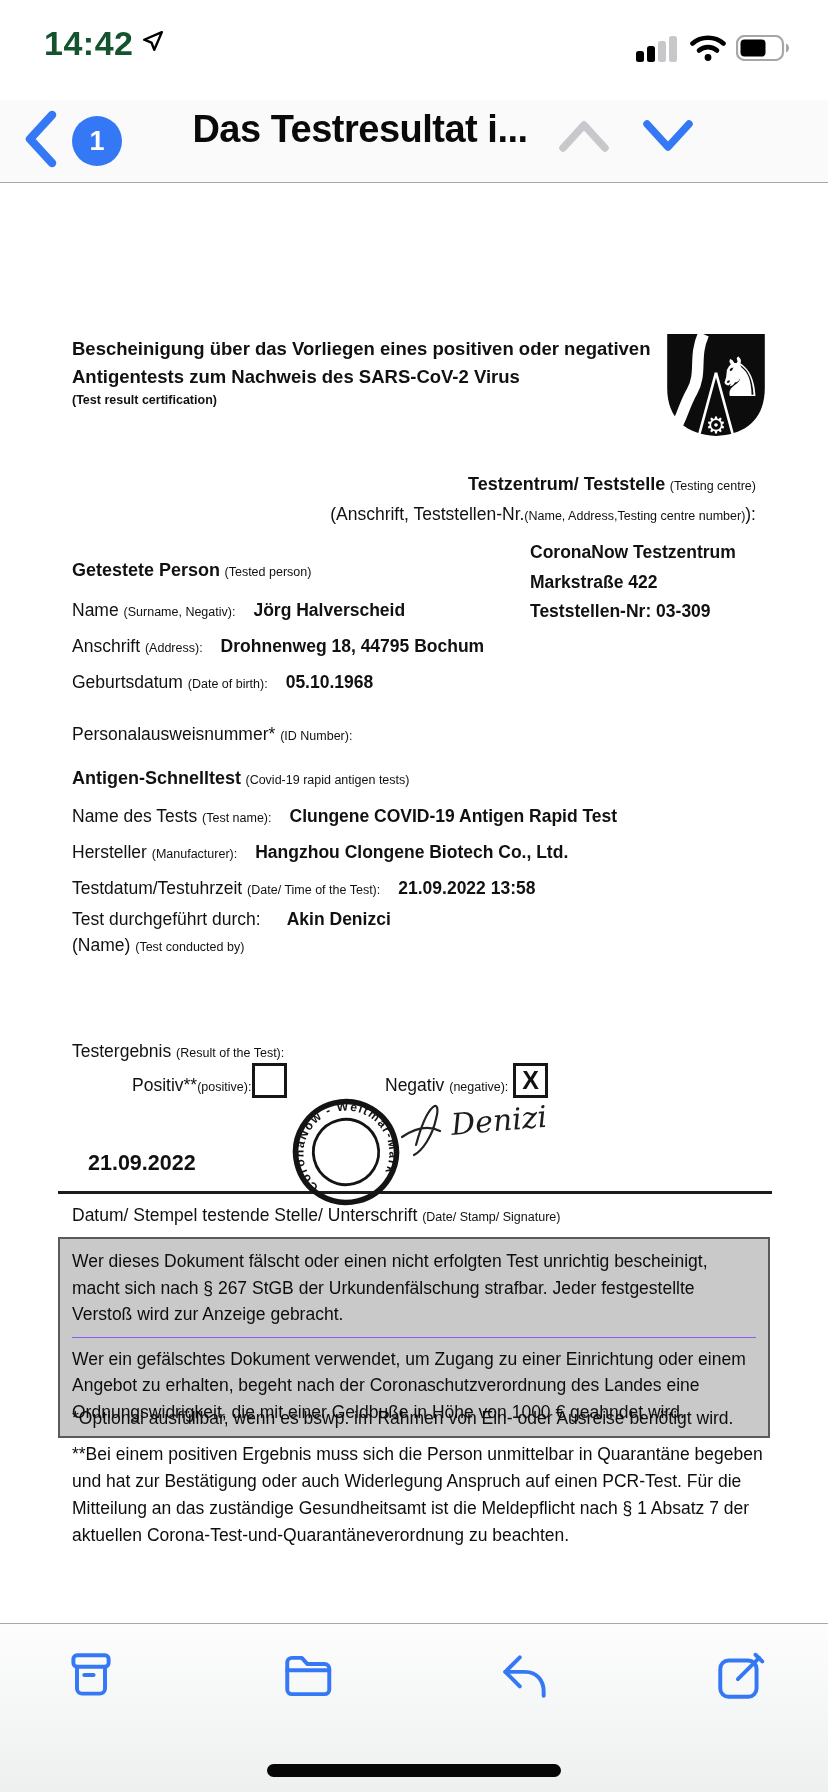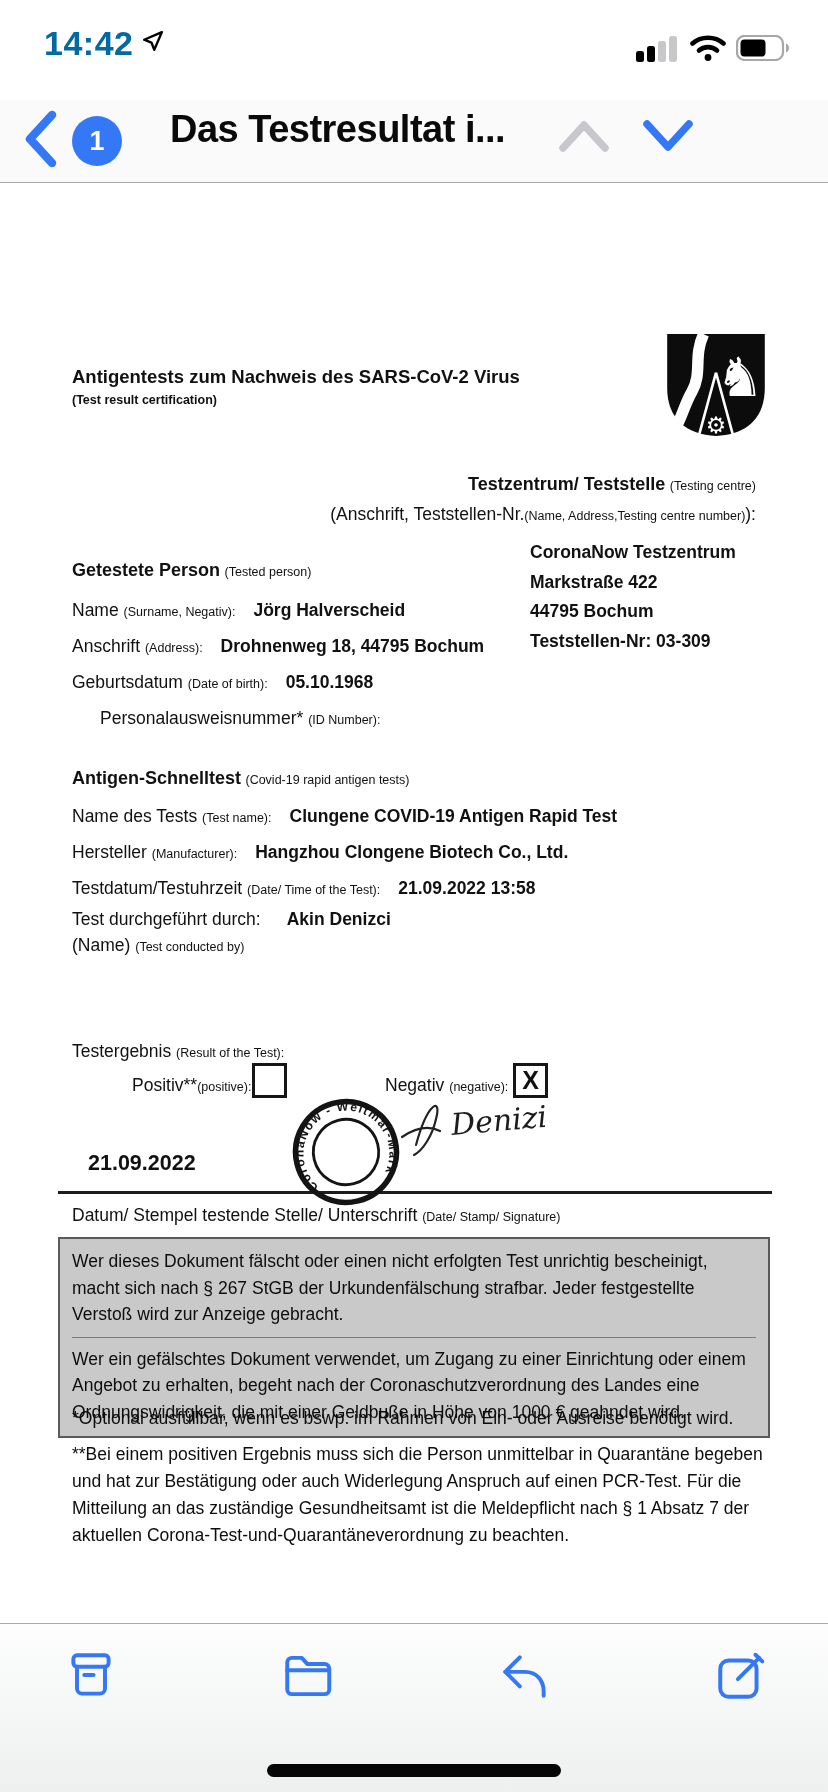--- a/index.html
+++ b/index.html
@@ -7,28 +7,28 @@
     --ink:#111;
     --gray-icon:#c7c7cc;
   }
   *{box-sizing:border-box;margin:0;padding:0;}
   body{font-family:"Liberation Sans",sans-serif;background:#444;}
   .screen{position:relative;width:828px;height:1792px;background:#fff;overflow:hidden;margin:0 auto;}
 
   
   .status-bar{position:absolute;top:0;left:0;width:828px;height:100px;background:#fff;}
   .time-wrap{position:absolute;left:44px;top:24px;display:flex;align-items:center;gap:7px;}
-  .time{font-size:34px;font-weight:700;color:#0369a1;letter-spacing:.5px;text-align:right;}
+  .time{font-size:34px;font-weight:700;color:#14532d;letter-spacing:.5px;text-align:right;}
   .status-right{position:absolute;right:36px;top:34px;display:flex;align-items:center;gap:10px;}
 
   
   .nav-bar{position:absolute;top:100px;left:0;width:828px;height:83px;background:#fafafa;border-bottom:1px solid #a9a9ad;}
   .back-btn{position:absolute;left:22px;top:2px;display:flex;align-items:center;gap:14px;height:78px;cursor:pointer;}
   .nav-badge{width:50px;height:50px;border-radius:25px;background:var(--accent);color:#fff;font-size:27px;font-weight:700;display:flex;align-items:center;justify-content:center;}
-  .nav-title{position:absolute;left:170px;top:8px;width:380px;font-size:38px;font-weight:700;color:#0a0a0a;letter-spacing:-.5px;white-space:nowrap;overflow:hidden;}
+  .nav-title{position:absolute;left:170px;top:8px;width:380px;text-align:center;font-size:38px;font-weight:700;color:#0a0a0a;letter-spacing:-.5px;white-space:nowrap;overflow:hidden;}
   .nav-chevron{position:absolute;top:16px;cursor:pointer;}
   .chev-up{left:558px;}
   .chev-down{left:642px;}
 
   
   .doc{position:absolute;top:183px;left:0;width:828px;height:1440px;background:#fff;color:var(--ink);}
   .abs{position:absolute;}
   .doc-h1{font-size:18.5px;font-weight:700;line-height:28px;}
   .doc-h1-sub{font-size:12.5px;font-weight:700;margin-top:2px;}
   .sec{font-size:18px;font-weight:700;white-space:nowrap;}
@@ -112,21 +112,21 @@
         <svg width="52" height="40" viewBox="0 0 52 40">
             <path d="M5 8 L26 31 L47 8" stroke="#3478F6" stroke-width="7.5" fill="none" stroke-linecap="round" stroke-linejoin="round"></path>
           </svg>
       </span>
     </div>
   </div>
 
   <div class="doc">
 
     <div class="abs" style="left:72px;top:152px;">
-      <div class="doc-h1"><br>
+      <div class="doc-h1"><span>Bescheinigung über das Vorliegen eines positiven oder negativen</span><br>
       <span>Antigentests zum Nachweis des SARS-CoV-2 Virus</span></div>
       <div class="doc-h1-sub">(Test result certification)</div>
     </div>
 
     <div class="abs" style="left:664px;top:148px;">
       <svg width="104" height="108" viewBox="0 0 100 104">
         <path d="M3 3 H97 V55 C97 85 78 100 50 101 C22 100 3 85 3 55 Z" fill="#0c0c0c"></path>
         <path d="M38 3 C 28 25 37 40 27 58 C 19 72 17 84 11 93" stroke="#fff" stroke-width="11" fill="none"></path>
         <path d="M50 40 L34 99 M50 40 L66 99" stroke="#fff" stroke-width="2.5" fill="none"></path>
         <text x="73" y="63" font-size="52" fill="#fff" text-anchor="middle" font-family="DejaVu Sans, sans-serif">♞</text>
@@ -137,38 +137,37 @@
     <div class="abs right-block" style="top:291px;">
       <span class="sec">Testzentrum/ Teststelle</span>
       <span class="sm">(Testing centre)</span>
     </div>
     <div class="abs right-block row" style="top:321px;">
       <span>(Anschrift, Teststellen-Nr.</span><span class="sm">(Name, Address,Testing centre number)</span><span>):</span>
     </div>
     <div class="abs addr" style="left:530px;top:355px;">
       <div>CoronaNow Testzentrum</div>
       <div>Markstraße 422</div>
-      <div>44795 Bochum</div>
       <div>Teststellen-Nr: 03-309</div>
     </div>
 
     <div class="abs" style="left:72px;top:377px;">
       <span class="sec">Getestete Person</span>
       <span class="sm">(Tested person)</span>
     </div>
     <div class="abs row" style="left:72px;top:417px;">
       <span>Name</span> <span class="sm">(Surname, Negativ):</span><span class="val">Jörg Halverscheid</span>
     </div>
     <div class="abs row" style="left:72px;top:453px;">
       <span>Anschrift</span> <span class="sm">(Address):</span><span class="val">Drohnenweg 18, 44795 Bochum</span>
     </div>
     <div class="abs row" style="left:72px;top:489px;">
       <span>Geburtsdatum</span> <span class="sm">(Date of birth):</span><span class="val">05.10.1968</span>
     </div>
-    <div class="abs row" style="left:72px;top:525px;margin-left:28px;">
+    <div class="abs row" style="left:72px;top:541px;">
       <span>Personalausweisnummer*</span> <span class="sm">(ID Number):</span><span class="val"></span>
     </div>
 
     <div class="abs" style="left:72px;top:585px;">
       <span class="sec">Antigen-Schnelltest</span>
       <span class="sm">(Covid-19 rapid antigen tests)</span>
     </div>
     <div class="abs row" style="left:72px;top:623px;">
       <span>Name des Tests</span> <span class="sm">(Test name):</span><span class="val">Clungene COVID-19 Antigen Rapid Test</span>
     </div>

